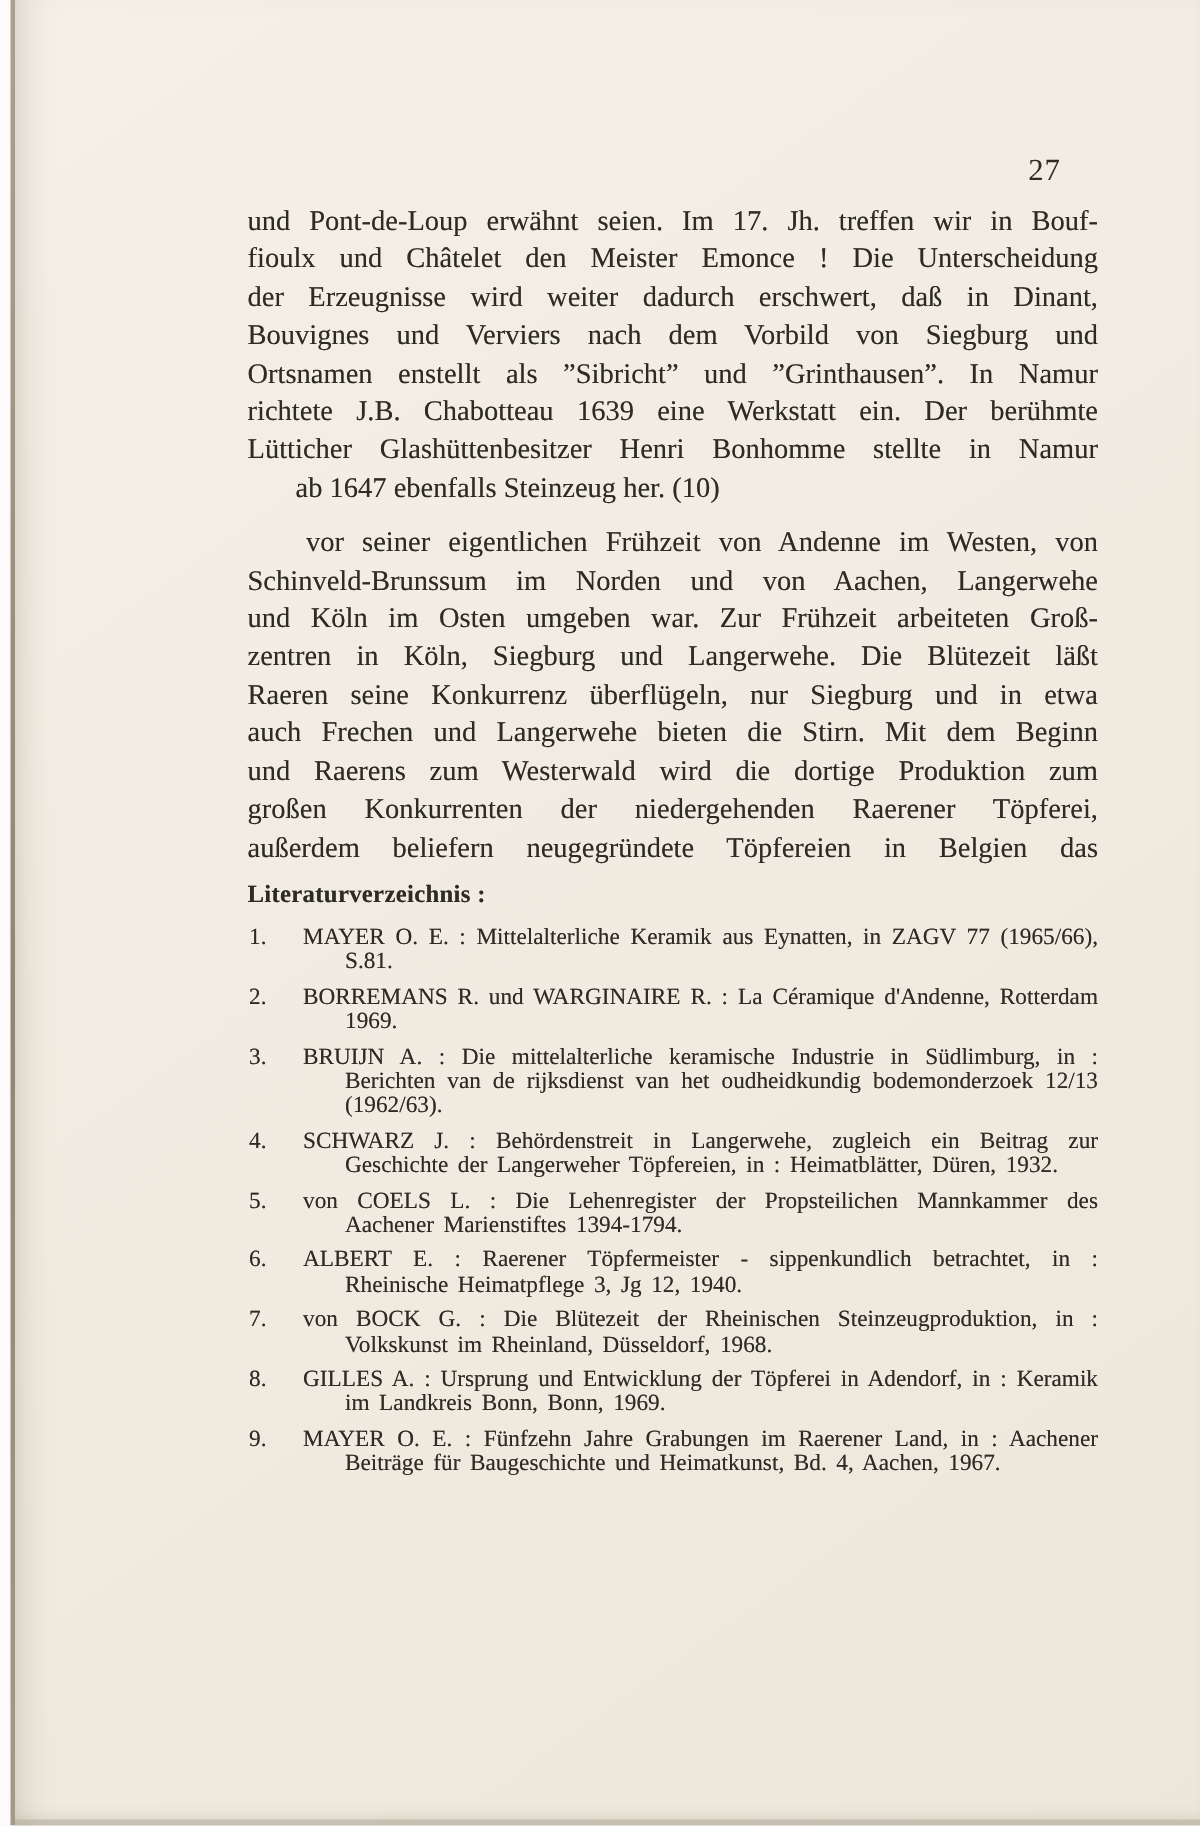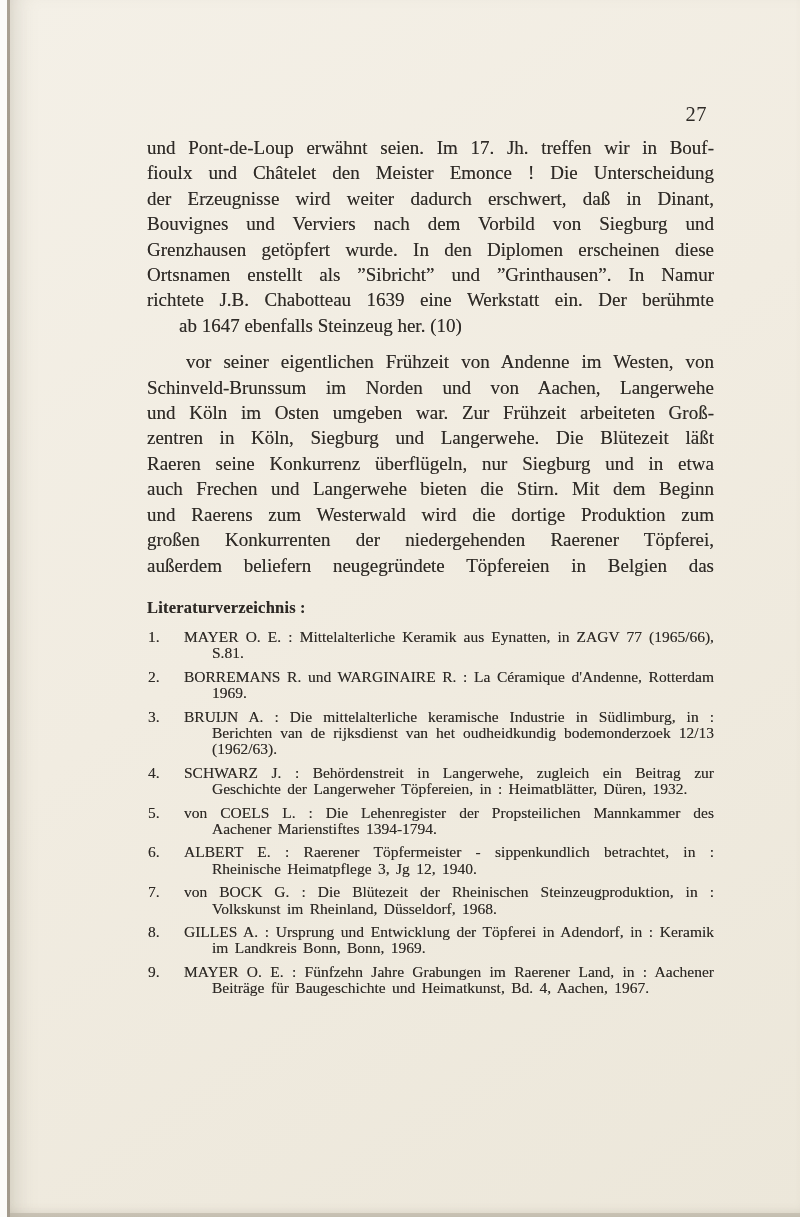--- a/index.html
+++ b/index.html
@@ -31,36 +31,36 @@
   }
   .edge-bottom{
     position:absolute;left:10px;right:0;bottom:0;height:4px;
     background:#b7aea0;opacity:.55;
   }
   .page-number{
     position:absolute;top:103px;right:93px;
     font-size:20.5px;color:var(--ink);letter-spacing:.5px;
   }
   .content{
-    position:absolute;left:137px;top:135px;width:567px;
+    position:absolute;left:155px;top:135px;width:567px;
     color:var(--ink);
     text-shadow:0 0 .4px rgba(46,42,38,.55);
   }
   .para{font-size:19px;line-height:25.4px;}
   .para + .para{margin-top:11px;}
   .tline{
     text-align:justify;
     text-align-last:justify;
     text-justify:inter-word;
     white-space:nowrap;
   }
   .tline-last{text-align-last:left;margin-left:32px;}
   .indent-first .tline:first-child{text-indent:39px;}
   .bib-heading{
-    margin:20px 0 0 0;
+    margin:8px 0 0 0;
     font-size:16.5px;font-weight:bold;line-height:20px;
     letter-spacing:.2px;
   }
   .refs{
     list-style:none;margin:11px 0 0 0;padding:0;
     font-size:15.5px;line-height:16.4px;
     word-spacing:2.5px;
   }
   .ref{position:relative;padding-left:37px;margin-bottom:7px;}
   .ref-num{position:absolute;left:1px;top:0;}
@@ -79,23 +79,23 @@
 
   <div class="paper">
     <div class="page-number">27</div>
 
     <div class="content">
       <div class="para">
           <div class="tline">und Pont-de-Loup erwähnt seien. Im 17. Jh. treffen wir in Bouf-</div>
           <div class="tline">fioulx und Châtelet den Meister Emonce ! Die Unterscheidung</div>
           <div class="tline">der Erzeugnisse wird weiter dadurch erschwert, daß in Dinant,</div>
           <div class="tline">Bouvignes und Verviers nach dem Vorbild von Siegburg und</div>
-          <div class="tline">Grenzhausen getöpfert wurde. In den Diplomen erscheinen diese</div>
           <div class="tline">Ortsnamen enstellt als ”Sibricht” und ”Grinthausen”. In Namur</div>
           <div class="tline">richtete J.B. Chabotteau 1639 eine Werkstatt ein. Der berühmte</div>
+          <div class="tline">Lütticher Glashüttenbesitzer Henri Bonhomme stellte in Namur</div>
           <div class="tline tline-last">ab 1647 ebenfalls Steinzeug her. (10)</div>
         </div>
       <div class="para indent-first">
           <div class="tline">vor seiner eigentlichen Frühzeit von Andenne im Westen, von</div>
           <div class="tline">Schinveld-Brunssum im Norden und von Aachen, Langerwehe</div>
           <div class="tline">und Köln im Osten umgeben war. Zur Frühzeit arbeiteten Groß-</div>
           <div class="tline">zentren in Köln, Siegburg und Langerwehe. Die Blütezeit läßt</div>
           <div class="tline">Raeren seine Konkurrenz überflügeln, nur Siegburg und in etwa</div>
           <div class="tline">auch Frechen und Langerwehe bieten die Stirn. Mit dem Beginn</div>
           <div class="tline">und Raerens zum Westerwald wird die dortige Produktion zum</div>

